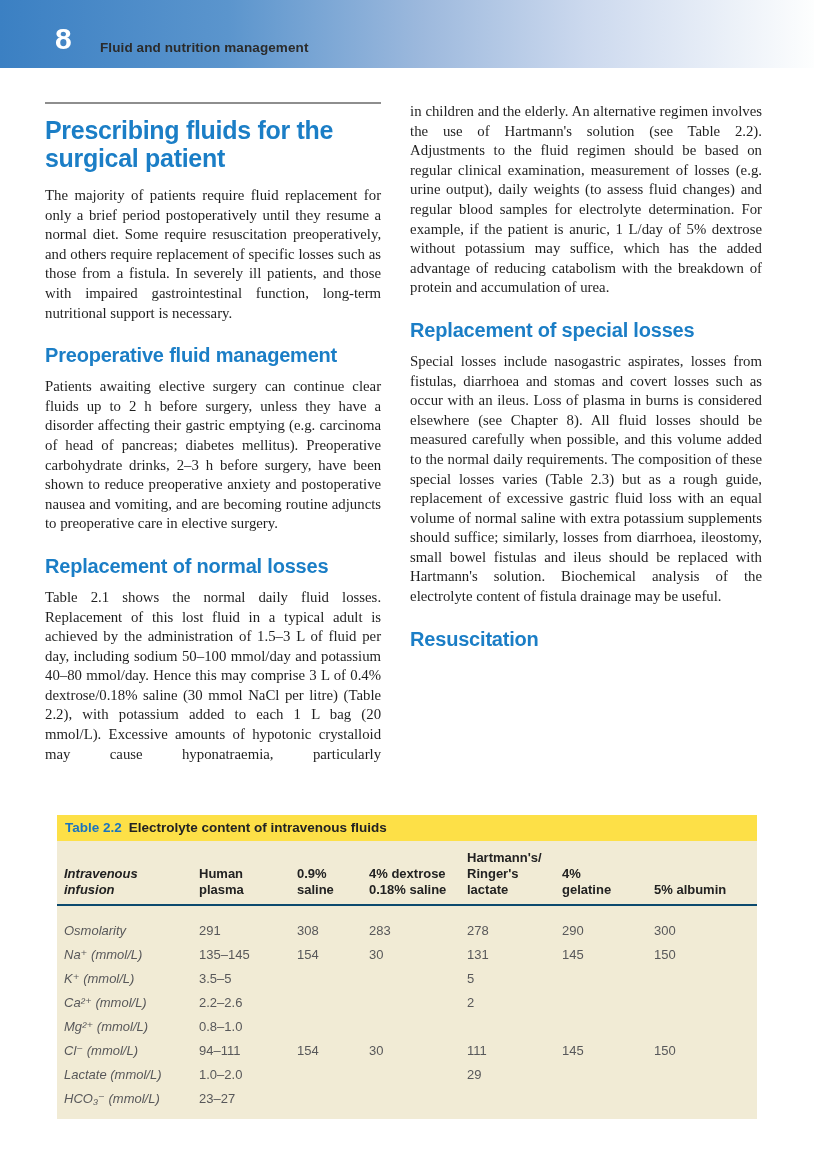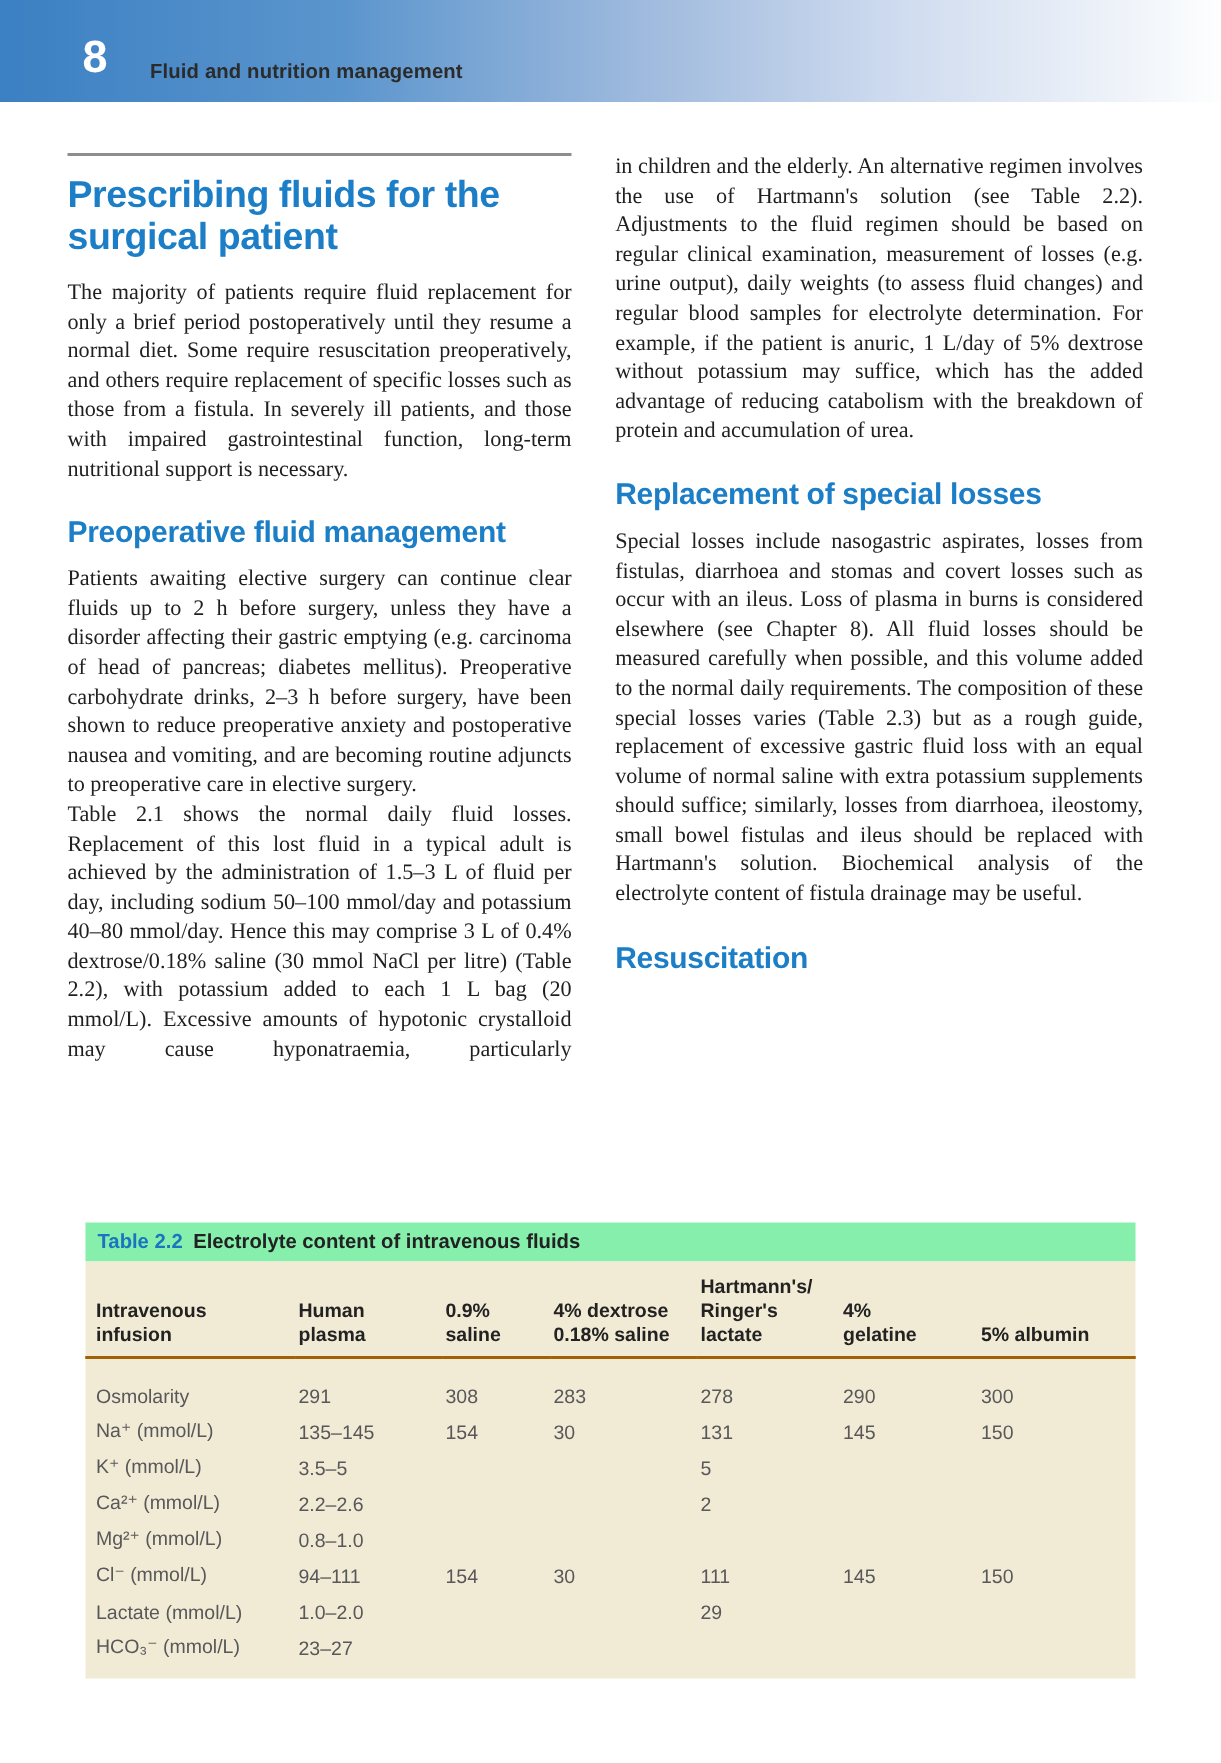--- a/index.html
+++ b/index.html
@@ -40,33 +40,33 @@
   .body-text{
     font-family:"Liberation Serif","DejaVu Serif",serif;
     font-size:14.8px;line-height:19.6px;color:#1f1f1f;
     text-align:justify;margin:0;
   }
   .body-text.cont{text-align-last:justify;}
   .col-right .body-text.first{margin-top:2px;}
   
   .table-wrap{position:absolute;top:815px;left:57px;width:700px;}
   .table-caption{
-    background:#86efac;height:26px;line-height:26px;
+    background:#fde047;height:26px;line-height:26px;
     padding:0 0 0 8px;font-size:13.5px;font-weight:bold;color:#222222;
     white-space:nowrap;
   }
   .table-caption .tbl-label{color:#1a74c0;margin-right:7px;}
   .table-body{background:#f1ebd5;padding-bottom:9px;}
   table.data{width:100%;border-collapse:collapse;font-size:13px;}
   table.data th{
     font-weight:bold;color:#222222;text-align:left;vertical-align:bottom;
     padding:9px 2px 6px 2px;white-space:pre-line;line-height:16px;
-    border-bottom:2px solid #a16207;
-  }
-  table.data th.first, table.data td.first{padding-left:7px;}
+    border-bottom:2px solid #0c4a6e;
+  }
+  table.data th.first, table.data td.first{padding-left:7px;font-style:italic;}
   table.data td{
     color:#58585a;height:24px;padding:0 2px;vertical-align:middle;
   }
   table.data tbody tr:first-child td{padding-top:12px;}
 </style>
 </head>
 <body>
 
 <div class="page-header">
   <div class="chapter-number">8</div>
@@ -76,20 +76,21 @@
 <div class="columns">
 
   <div class="col-left">
     <div class="rule-top"></div>
     <h1 class="doc-title">Prescribing fluids for the surgical patient</h1>
     <p class="body-text">The majority of patients require fluid replacement for only a brief period postoperatively until they resume a normal diet. Some require resuscitation preoperatively, and others require replacement of specific losses such as those from a fistula. In severely ill patients, and those with impaired gastrointestinal function, long-term nutritional support is necessary.</p>
 
     <h2 class="section-heading">Preoperative fluid management</h2>
     <p class="body-text">Patients awaiting elective surgery can continue clear fluids up to 2 h before surgery, unless they have a disorder affecting their gastric emptying (e.g. carcinoma of head of pancreas; diabetes mellitus). Preoperative carbohydrate drinks, 2–3 h before surgery, have been shown to reduce preoperative anxiety and postoperative nausea and vomiting, and are becoming routine adjuncts to preoperative care in elective surgery.</p>
 
+    <h2 class="section-heading">Replacement of normal losses</h2>
     <p class="body-text cont">Table 2.1 shows the normal daily fluid losses. Replacement of this lost fluid in a typical adult is achieved by the administration of 1.5–3 L of fluid per day, including sodium 50–100 mmol/day and potassium 40–80 mmol/day. Hence this may comprise 3 L of 0.4% dextrose/0.18% saline (30 mmol NaCl per litre) (Table 2.2), with potassium added to each 1 L bag (20 mmol/L). Excessive amounts of hypotonic crystalloid may cause hyponatraemia, particularly</p>
   </div>
 
   <div class="col-right">
     <p class="body-text first">in children and the elderly. An alternative regimen involves the use of Hartmann's solution (see Table 2.2). Adjustments to the fluid regimen should be based on regular clinical examination, measurement of losses (e.g. urine output), daily weights (to assess fluid changes) and regular blood samples for electrolyte determination. For example, if the patient is anuric, 1 L/day of 5% dextrose without potassium may suffice, which has the added advantage of reducing catabolism with the breakdown of protein and accumulation of urea.</p>
 
     <h2 class="section-heading">Replacement of special losses</h2>
     <p class="body-text">Special losses include nasogastric aspirates, losses from fistulas, diarrhoea and stomas and covert losses such as occur with an ileus. Loss of plasma in burns is considered elsewhere (see Chapter 8). All fluid losses should be measured carefully when possible, and this volume added to the normal daily requirements. The composition of these special losses varies (Table 2.3) but as a rough guide, replacement of excessive gastric fluid loss with an equal volume of normal saline with extra potassium supplements should suffice; similarly, losses from diarrhoea, ileostomy, small bowel fistulas and ileus should be replaced with Hartmann's solution. Biochemical analysis of the electrolyte content of fistula drainage may be useful.</p>
 
     <h2 class="section-heading">Resuscitation</h2>

